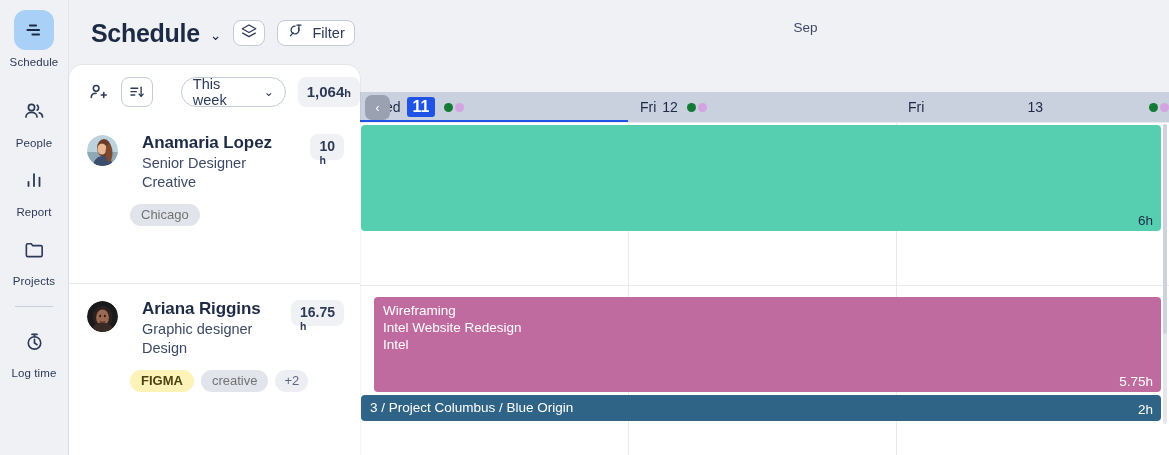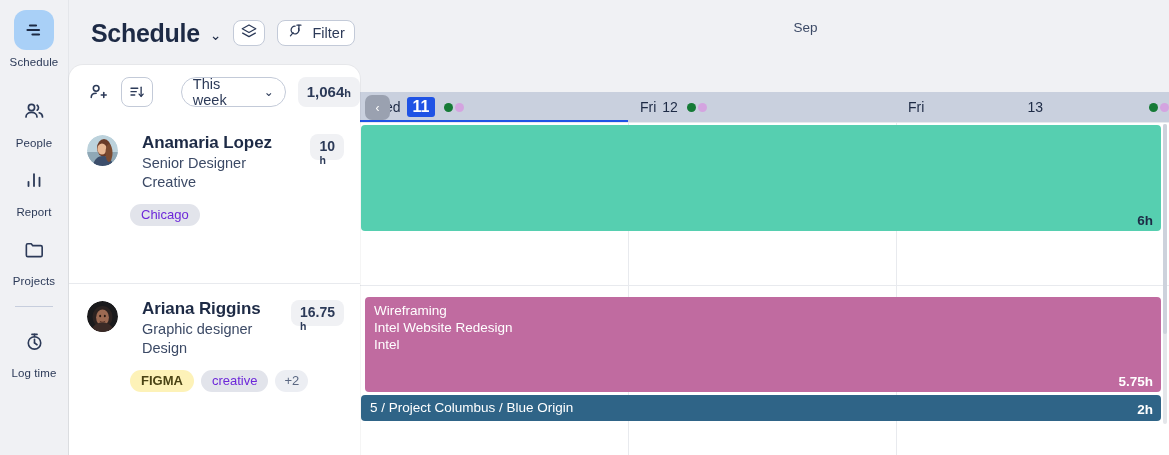--- a/index.html
+++ b/index.html
@@ -96,21 +96,21 @@
   .p-team { font-size: 14.5px; color: #3c4a66; line-height: 19px; }
   .p-hours {
     border-radius: 8px; background: #f0f1f4; padding: 4px 9px;
     display: flex; align-items: baseline; height: 26px; margin-top: 2px; flex-direction: column;
   }
   .p-hours .num { font-size: 14px; font-weight: bold; color: #2c3a58; }
   .p-hours .unit { font-size: 10.5px; font-weight: bold; color: #2c3a58; }
   .tags { display: flex; gap: 7px; margin: 12px 0 0 43px; }
   .tag {
     border-radius: 11px; padding: 3px 11px; font-size: 13px; line-height: 16px;
-    background: #e2e4eb; color: #6d28d9;
+    background: #e2e4eb; color: #737373;
   }
   .tag.yellow { background: #fdf2b8; color: #4a4314; font-weight: bold; }
   .tag.more { background: #eceef3; color: #5a6782; padding: 3px 9px;}
 
   
   #timeline { position: absolute; left: 360px; top: 0; right: 0; height: 455px; }
   #month-strip {
     position: absolute; left: 0; top: 0; right: 0; height: 31px;
     background: #f0f1f4;
     display: flex; align-items: center; justify-content: center;
@@ -143,21 +143,21 @@
   #grid { position: absolute; left: 0; top: 122px; right: 0; bottom: 0; background: #ffffff; }
   .vline { position: absolute; top: 0; bottom: 0; width: 1px; background: #e8eaee; }
   .hline { position: absolute; left: 0; right: 0; height: 1px; background: #e8eaee; }
 
   .block {
     position: absolute; border-radius: 4px; overflow: hidden;
     padding: 5px 9px; color: #fff; cursor: pointer;
   }
   .block .btitle { font-size: 13.5px; line-height: 17px; }
   .block .bhours {
-    position: absolute; right: 8px; bottom: 3px; font-size: 13.5px; font-weight: 700;
+    position: absolute; right: 8px; bottom: 3px; font-size: 13.5px; font-weight: 400;
   }
   .block.teal { background: #56cfb0; }
   .block.teal .bhours { color: #1d2a45; }
   .block.pink { background: #c06ba0; }
   .block.navy { background: #2f6487; }
 
   #vscroll {
     position: absolute; right: 2px; top: 124px; width: 4px; height: 300px;
     background: #e4e6ea; border-radius: 2px;
   }
@@ -402,29 +402,29 @@
     <div id="grid">
       <div class="vline" style="left:268px;"></div>
       <div class="vline" style="left:536px;"></div>
       <div class="hline" style="top:0;"></div>
       <div class="hline" style="top:163px;"></div>
 
       <div class="block teal" style="left:1px; top:3px; right:8px; height:106px;">
         <span class="bhours">6h</span>
       </div>
 
-      <div class="block pink" style="left:5px; top:175px; right:8px; height:95px;">
+      <div class="block pink" style="left:14px; top:175px; right:8px; height:95px;">
         <div class="btitle">Wireframing</div>
         <div class="btitle">Intel Website Redesign</div>
         <div class="btitle">Intel</div>
         <span class="bhours">5.75h</span>
       </div>
 
       <div class="block navy" style="left:1px; top:273px; right:8px; height:26px; padding-top:4px;">
-        <div class="btitle">5 / Project Columbus / Blue Origin</div>
+        <div class="btitle">3 / Project Columbus / Blue Origin</div>
         <span class="bhours" style="bottom:4px;">2h</span>
       </div>
     </div>
 
     <div id="vscroll">
       <div id="vscroll-thumb"></div>
     </div>
   </section>
 
 </div>

